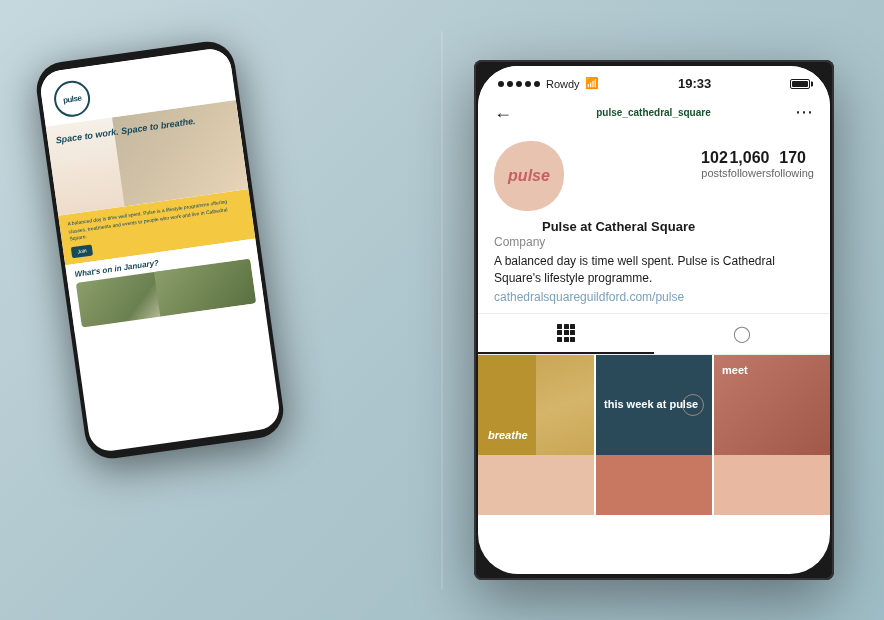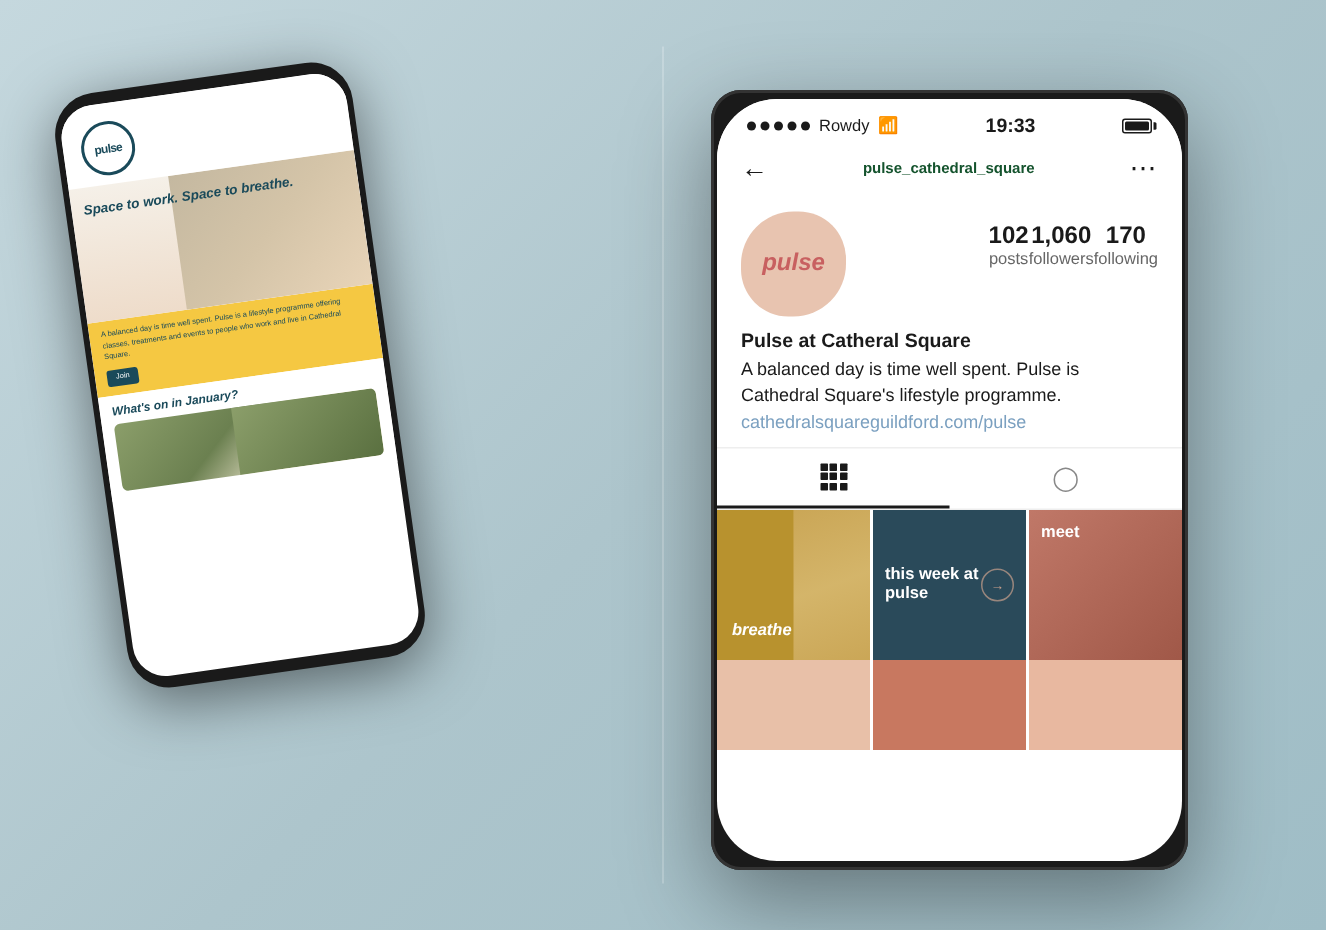--- a/index.html
+++ b/index.html
@@ -139,24 +139,24 @@
     
     .phone-right {
       position: absolute;
       right: 30px;
       top: 60px;
       width: 380px;
       height: 530px;
     }
 
     .phone-right-device {
-      width: 318px;
+      width: 360px;
       height: 520px;
       background: #1a1a1a;
-      border-radius: 20px;
+      border-radius: 8px;
       overflow: hidden;
       box-shadow: 0 20px 60px rgba(0,0,0,0.4), inset 0 0 0 2px #333;
       position: relative;
     }
 
     .phone-right-screen {
       position: absolute;
       top: 6px;
       left: 4px;
       right: 4px;
@@ -315,20 +315,21 @@
       font-size: 11px;
       color: #666;
       display: block;
     }
 
     .profile-name {
       font-size: 13px;
       font-weight: 700;
       color: #1a1a1a;
       margin-top: 8px;
+      margin-left: 48px;
     }
 
     .profile-type {
       font-size: 12px;
       color: #888;
       margin-top: 1px;
     }
 
     .profile-bio {
       font-size: 12px;
@@ -547,20 +548,21 @@
                 <span class="stat-label">followers</span>
               </div>
               <div class="stat-item">
                 <span class="stat-number">170</span>
                 <span class="stat-label">following</span>
               </div>
             </div>
           </div>
 
           <div class="profile-name">Pulse at Catheral Square</div>
+          <div class="profile-type">Company</div>
           <div class="profile-bio">A balanced day is time well spent. Pulse is Cathedral Square's lifestyle programme.</div>
           <a class="profile-link" href="#">cathedralsquareguildford.com/pulse</a>
         </div>
 
         <div class="tab-bar">
           <div class="tab-item active">
             <div class="grid-icon">
               <div class="grid-dot"></div>
               <div class="grid-dot"></div>
               <div class="grid-dot"></div>

